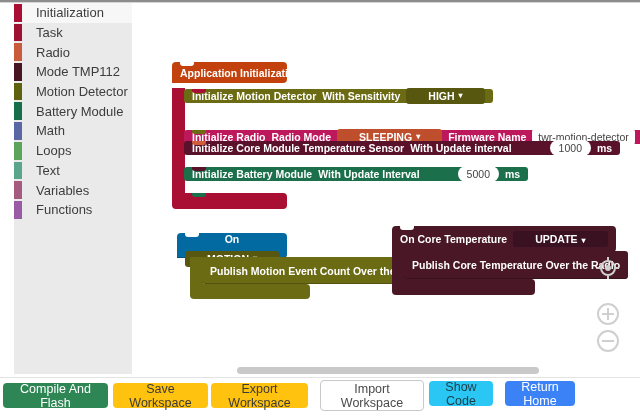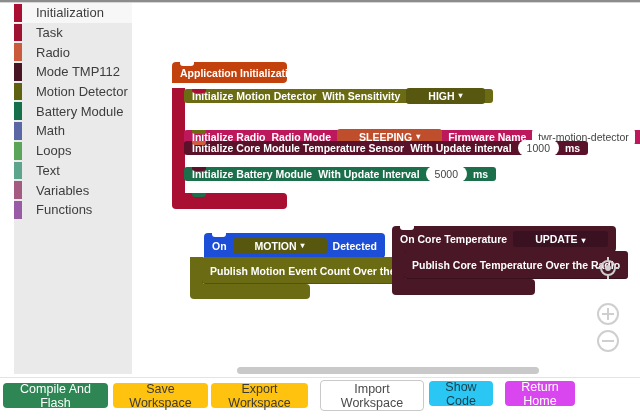--- a/index.html
+++ b/index.html
@@ -21,21 +21,21 @@
        font-weight:bold;font-size:10.5px;white-space:nowrap;padding:0 8px;
        border-radius:3px;height:14px;box-sizing:border-box;}
   .b-topbar{border-radius:4px 4px 4px 0;}
   .b-spine{position:absolute;}
   .b-footer{position:absolute;border-radius:0 4px 4px 4px;}
   .notch{position:absolute;top:0;left:8px;width:14px;height:4px;border-radius:0 0 3px 3px;}
   .notch-white{background:#fff;}
   .dd{display:inline-flex;align-items:center;gap:4px;padding:2px 22px;border-radius:3px;
       font-weight:bold;color:#fff;cursor:pointer;}
   .dd .arr{font-size:8px;line-height:1;}
-  .pill{background:#fff;color:#444;border-radius:10px;padding:2px 9px;font-weight:normal;cursor:text;}
+  .pill{background:#fff;color:#444;border-radius:10px;padding:2px 9px;font-weight:normal;cursor:text;margin-left:32px;}
   .tfield{background:#fff;color:#444;border-radius:3px;padding:2px 6px;font-weight:normal;cursor:text;}
   .seam{box-shadow:inset 0 -1px 0 rgba(0,0,0,0.22);}
 
   
   .zoomctl{position:absolute;left:586px;top:250px;}
 
   
   .hscroll{position:absolute;left:237px;top:367px;width:302px;height:7px;border-radius:4px;background:#c9c9c9;cursor:pointer;}
 
   
@@ -145,21 +145,21 @@
     <span>Initialize Battery Module</span>
     <span>With Update Interval</span>
     <span class="pill">5000</span>
     <span>ms</span>
   </div>
 
   <div class="b-footer" style="left: 172px; top: 193px; width: 115px; height: 16px; background: rgb(168, 15, 50);">
     <span class="notch" style="left: 20px; background: rgb(27, 111, 75);"></span>
   </div>
 
-  <div class="blk b-topbar seam" style="left: 204px; top: 233px; height: 25px; background: #1d4ed8;">
+  <div class="blk b-topbar seam" style="left: 177px; top: 233px; height: 25px; background: #0369a1; flex-direction: column;">
     <span class="notch notch-white"></span>
     <span>On</span>
     <span class="dd" style="background: rgb(87, 87, 16);">
       <span>MOTION</span>
       <span class="arr">▾</span>
     </span>
     <span>Detected</span>
   </div>
   <div class="b-spine" style="left: 190px; top: 257px; width: 13px; height: 28px; background: rgb(107, 107, 20);"></div>
   <div class="blk seam" style="left: 202px; top: 257px; height: 27px; background: rgb(107, 107, 20);">
@@ -203,15 +203,15 @@
 
   <div class="hscroll"></div>
 
   <div class="bardiv"></div>
 
   <button class="btn btn-compile" style="background: rgb(45, 134, 83); color: rgb(255, 255, 255);">Compile And Flash</button>
   <button class="btn btn-save" style="background: rgb(255, 194, 14); color: rgb(58, 58, 58);">Save Workspace</button>
   <button class="btn btn-export" style="background: rgb(255, 194, 14); color: rgb(58, 58, 58);">Export Workspace</button>
   <button class="btn btn-import" style="background: rgb(255, 255, 255); color: rgb(74, 74, 74);">Import Workspace</button>
   <button class="btn btn-show" style="background: rgb(43, 199, 244); color: rgb(29, 60, 70);">Show Code</button>
-  <button class="btn btn-return" style="background: #d946ef; color: rgb(255, 255, 255); text-align: center;">Return Home</button>
+  <button class="btn btn-return" style="background: #3b82f6; color: rgb(255, 255, 255); text-align: center;">Return Home</button>
 
 </div>
 
 </body></html>

